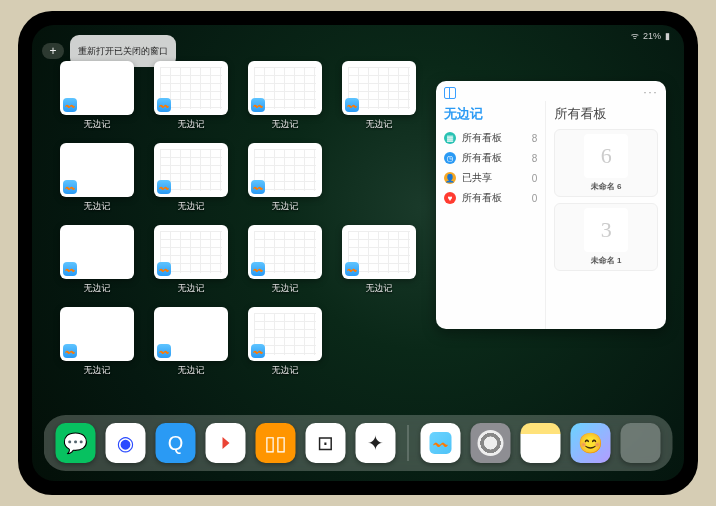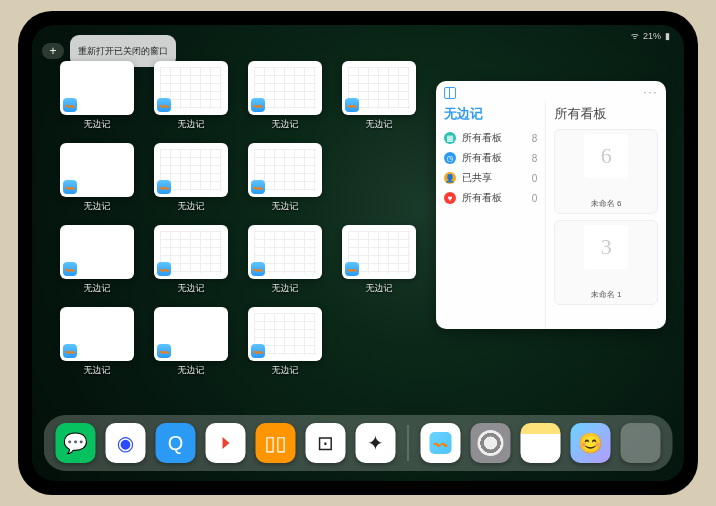--- a/index.html
+++ b/index.html
@@ -117,21 +117,21 @@
   .card {
     background:#fafafa; border:1px solid #eee; border-radius:6px;
     padding:4px; margin-bottom:6px;
     display:flex; flex-direction:column; align-items:center;
   }
   .card .sketch {
     width:44px; height:44px; background:#fff; border-radius:4px;
     display:flex; align-items:center; justify-content:center;
     font-size:22px; color:#ccc; font-family: cursive;
   }
-  .card .cap { font-size:8px; color:#555; margin-top:20px; }
+  .card .cap { font-size:8px; color:#555; margin-top:3px;font-weight:bold; }
 
   .dock {
     position:absolute; bottom:10px; left:50%; transform:translateX(-50%);
     background: rgba(200,210,200,0.28);
     backdrop-filter: blur(8px);
     border-radius:22px;
     padding:8px 12px;
     display:flex; gap:10px; align-items:center;
   }
   .dock .sep { width:1px; height:36px; background:rgba(255,255,255,0.35); margin:0 2px; }

